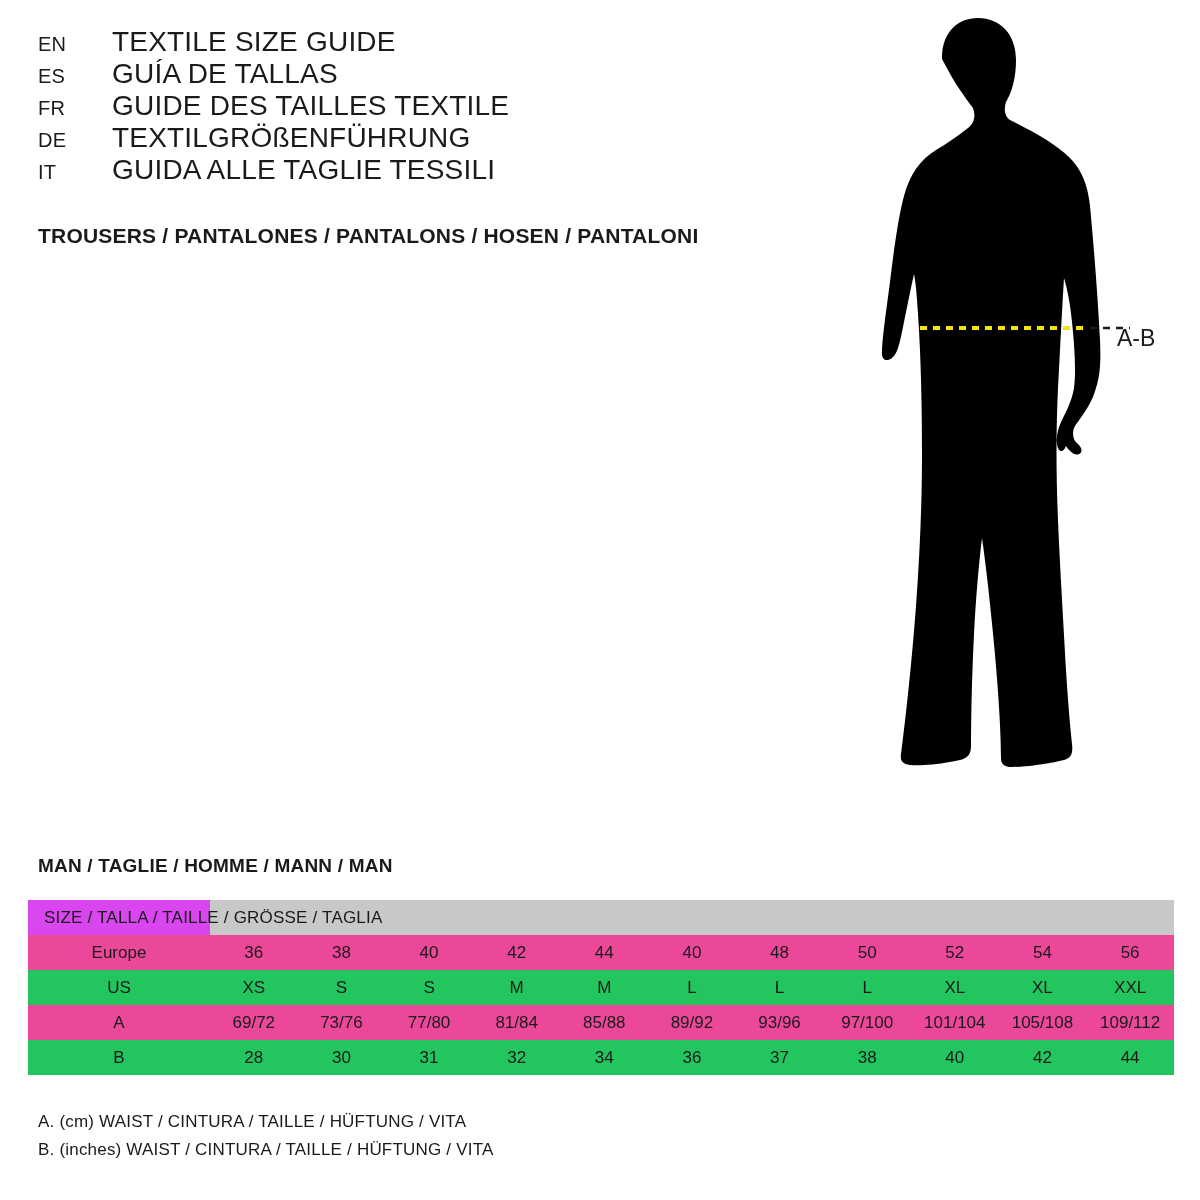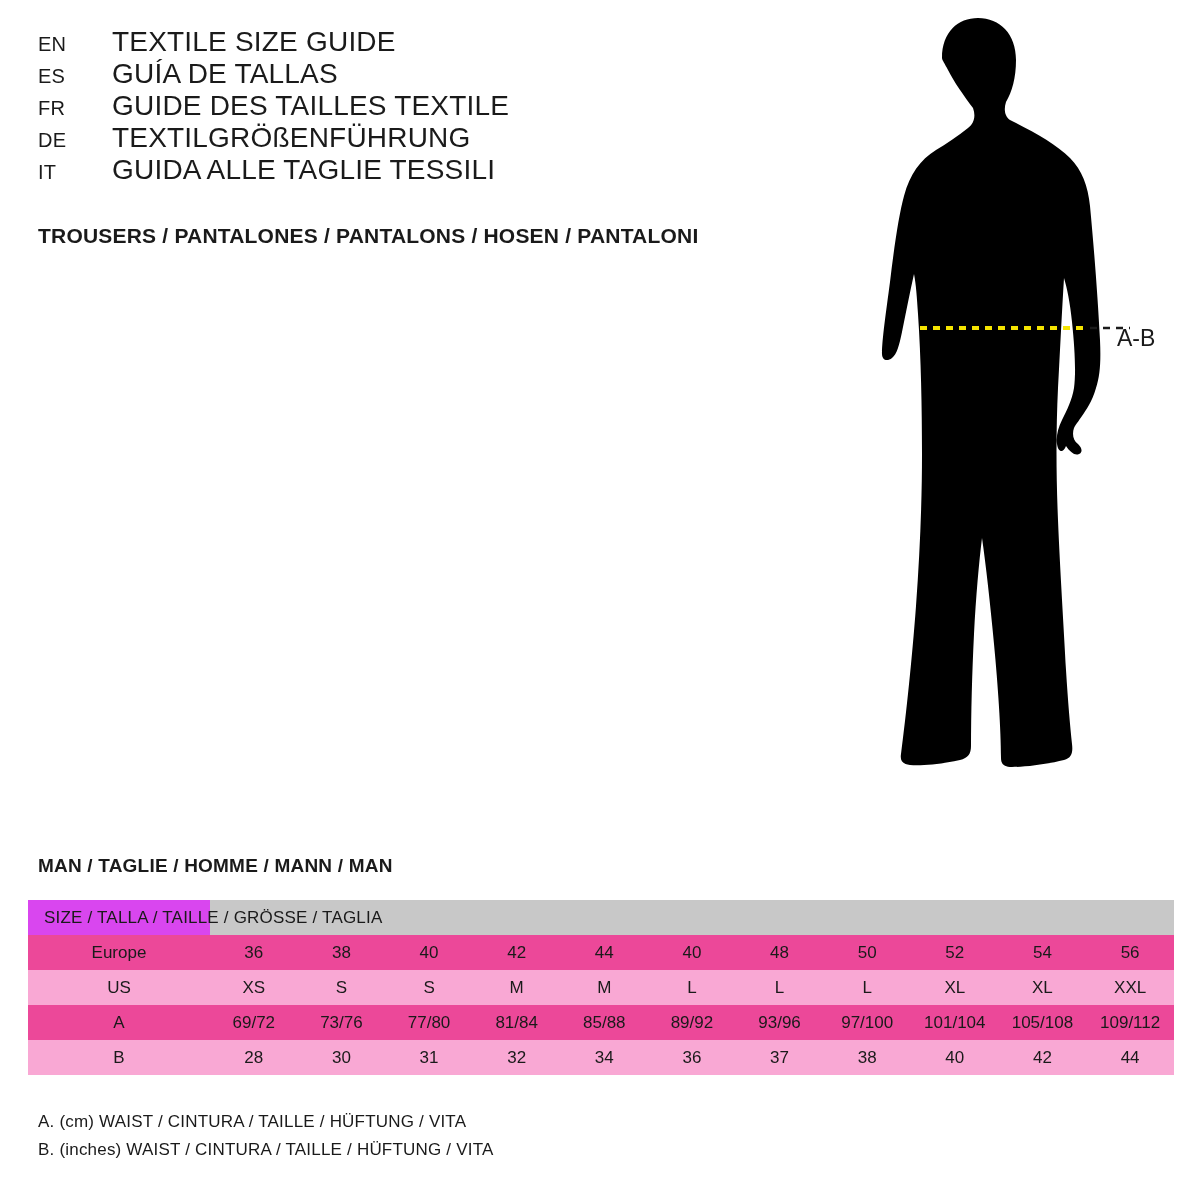--- a/index.html
+++ b/index.html
@@ -111,21 +111,21 @@
     white-space: nowrap;
   }
   table.size-table th.head-fill {
     background: #c8c8c8;
   }
   td.row-label {
     text-align: left;
     padding-left: 14px;
   }
   tr.band-light td { background: #ec4899; }
-  tr.band-white td { background: #f9a8d4; }
+  tr.band-white td { background: #22c55e; }
   td.val { font-size: 17px; }
 
   .footnotes {
     position: absolute;
     left: 38px;
     top: 1108px;
     font-size: 17px;
     line-height: 28px;
     letter-spacing: .2px;
   }

